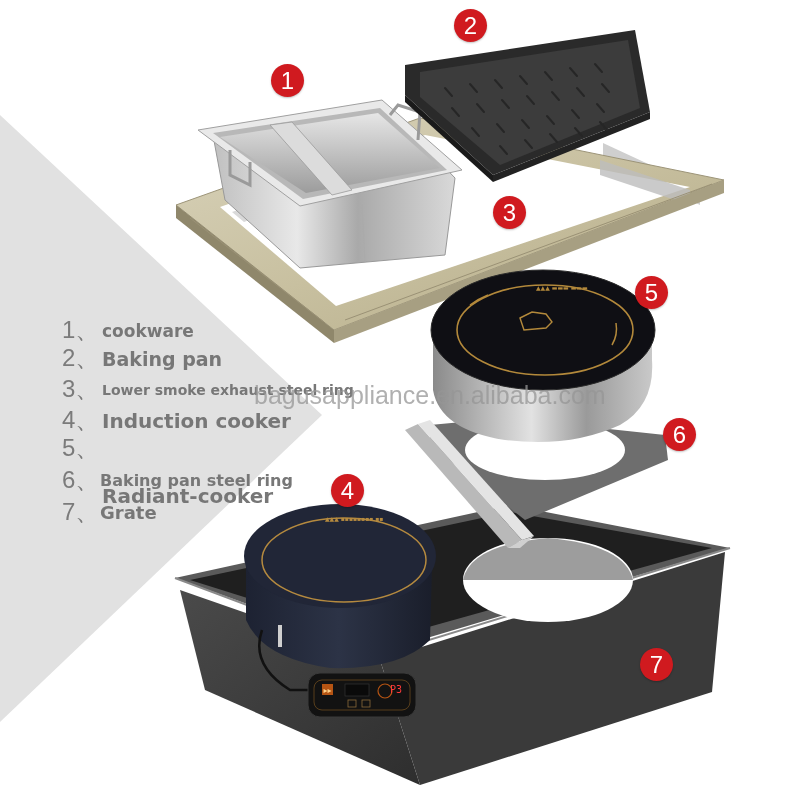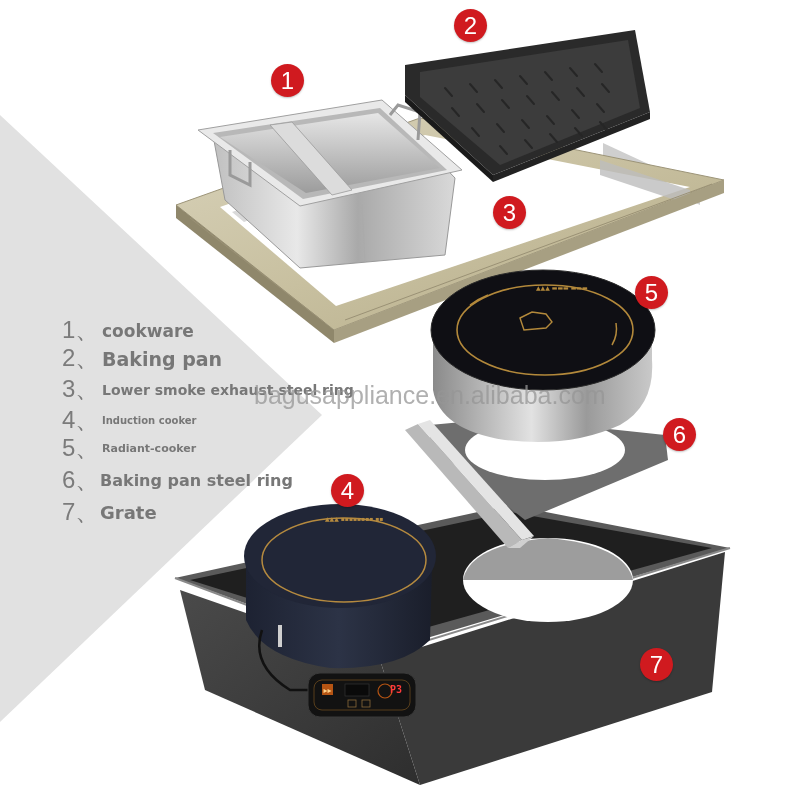--- a/index.html
+++ b/index.html
@@ -174,42 +174,42 @@
     <rect x="314" y="680" width="96" height="30" rx="8" fill="none" stroke="#6b4a1e" stroke-width="0.8"></rect>
     <rect x="322" y="684" width="11" height="11" fill="#b55413"></rect>
     <text x="323.5" y="693" font-family="DejaVu Sans, sans-serif" font-size="8" fill="#ffd38a">▸▸</text>
     <rect x="345" y="684" width="24" height="12" fill="#0a0a0a" stroke="#3b3b3b" stroke-width="0.6"></rect>
     <circle cx="385" cy="691" r="7" fill="none" stroke="#b55413" stroke-width="1.2"></circle>
     <rect x="348" y="700" width="8" height="7" fill="none" stroke="#8a6a3a" stroke-width="0.8"></rect>
     <rect x="362" y="700" width="8" height="7" fill="none" stroke="#8a6a3a" stroke-width="0.8"></rect>
   </g>
 </svg>
 
-<div style="position:absolute;left:349px;top:683px;font-family:'DejaVu Sans Mono',monospace;font-size:10px;font-weight:bold;color:#ff3b3b;line-height:13px;padding-left:41px;">P3</div>
+<div style="position:absolute;left:349px;top:683px;font-family:'DejaVu Sans Mono',monospace;font-size:10px;font-weight:normal;color:#ff3b3b;line-height:13px;padding-left:41px;">P3</div>
 
 <div class="legend">
   <div class="legend-row" style="top:0px;">
     <span class="legend-num">1、</span>
     <span class="legend-label" style="font-size:17px;line-height:30px;">cookware</span>
   </div>
   <div class="legend-row" style="top:28px;">
     <span class="legend-num">2、</span>
     <span class="legend-label" style="font-size:19px;line-height:30px;">Baking pan</span>
   </div>
   <div class="legend-row" style="top:59px;">
     <span class="legend-num">3、</span>
     <span class="legend-label" style="font-size:14px;line-height:30px;">Lower smoke exhaust steel ring</span>
   </div>
   <div class="legend-row" style="top:90px;">
     <span class="legend-num">4、</span>
-    <span class="legend-label" style="font-size:10px;line-height:30px;">Induction cooker</span>
+    <span class="legend-label" style="font-size:20px;line-height:30px;">Induction cooker</span>
   </div>
   <div class="legend-row" style="top:118px;">
     <span class="legend-num">5、</span>
-    <span class="legend-label" style="font-size:11px;line-height:30px;">Radiant-cooker</span>
+    <span class="legend-label" style="font-size:20px;line-height:30px;margin-top:47px;">Radiant-cooker</span>
   </div>
   <div class="legend-row" style="top:150px;">
     <span class="legend-num">6、</span>
     <span class="legend-label" style="font-size:16px;line-height:30px;left:42px;">Baking pan steel ring</span>
   </div>
   <div class="legend-row" style="top:182px;">
     <span class="legend-num">7、</span>
     <span class="legend-label" style="font-size:18px;line-height:30px;left:42px;">Grate</span>
   </div>
 </div>

